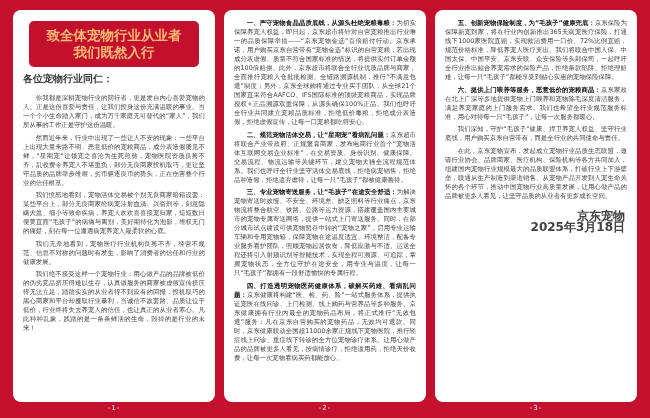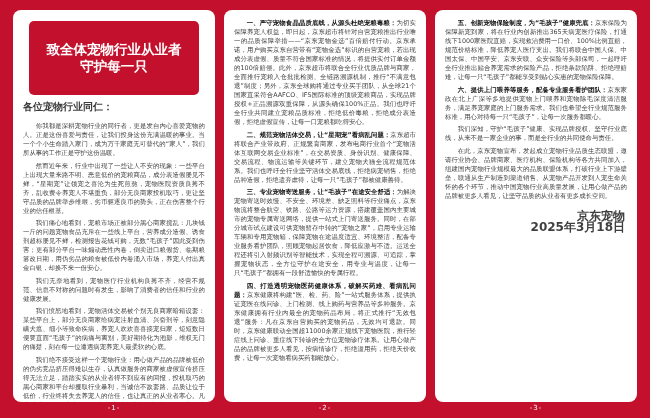--- a/index.html
+++ b/index.html
@@ -27,26 +27,26 @@
   .page-num{
     text-align:center;
     color:#ffffff;
     font-size:7px;
     line-height:12px;
     letter-spacing:1px;
   }
   .title-box{
     background:#c3112d;
     border-radius:5px;
-    color:#ffffff;
+    color:#fdba74;
     font-weight:bold;
     font-size:13.5px;
     line-height:17px;
     text-align:center;
-    padding:20px 4px;
+    padding:6px 4px;
     margin:2px 6px 7px 6px;
   }
   .greeting{
     font-size:10px;
     line-height:9px;
     color:#3b3b3b;
     font-weight:bold;
     margin:0 0 11px 0;
   }
   .para{
@@ -71,48 +71,47 @@
 </style>
 </head>
 <body>
 
 <div class="poster">
 
   <div class="col">
     <div class="panel">
       <div class="title-box">
         <div>致全体宠物行业从业者</div>
-        <div>守护每一只</div>
+        <div>我们既然入行</div>
       </div>
       <p class="greeting">各位宠物行业同仁：</p>
       <p class="para">你我都是深耕宠物行业的同行者，更是发自内心喜爱宠物的人。正是这份喜爱与责任，让我们投身这份充满温暖的事业。当一个个小生命踏入家门，成为万千家庭无可替代的“家人”，我们所从事的工作正是守护这份温暖。</p>
       <p class="para">然而近年来，行业中出现了一些让人不安的现象：一些平台上出现大量来路不明、恶意低价的宠粮商品，成分表造假屡见不鲜，“星期宠”让领宠之喜沦为生死煎熬，宠物医院资质良莠不齐，乱收费令养宠人不堪重负，部分无良商家投机取巧，更让坚守品质的品牌举步维艰，劣币驱逐良币的势头，正在伤害整个行业的信任根基。</p>
-      <p class="para">我们痛心地看到，宠粮市场正被部分黑心商家搅乱：几块钱一斤的问题宠物食品充斥在一些线上平台，营养成分造假、诱食剂超标屡见不鲜，检测报告花钱可购，无数“毛孩子”因此受到伤害；更有部分平台一味煽动恶性内卷，倒卖进口粮假货、临期粮篡改日期，用伪劣品的粮食被低价内卷涌入市场，养宠人付出真金白银，却换不来一份安心。</p>
+      <p class="para">我们愤怒地看到，宠物活体交易被个别无良商家暗箱设套：某些平台上，部分无良商家给病宠注射血清、兴奋剂等，刻意隐瞒犬瘟、细小等致命疾病，养宠人欢欢喜喜接宠归家，短短数日便要直面“毛孩子”的病痛与离别，美好期待化为泡影，维权无门的痛楚，刻在每一位遭遇病宠养宠人最柔软的心底。</p>
       <p class="para">我们无奈地看到，宠物医疗行业机构良莠不齐，经营不规范、信息不对称的问题时有发生，影响了消费者的信任和行业的健康发展。</p>
-      <p class="para">我们愤怒地看到，宠物活体交易被个别无良商家暗箱设套：某些平台上，部分无良商家给病宠注射血清、兴奋剂等，刻意隐瞒犬瘟、细小等致命疾病，养宠人欢欢喜喜接宠归家，短短数日便要直面“毛孩子”的病痛与离别，美好期待化为泡影，维权无门的痛楚，刻在每一位遭遇病宠养宠人最柔软的心底。</p>
       <p class="para">我们绝不接受这样一个宠物行业：用心做产品的品牌被低价的伪劣竞品挤压得难以生存，认真做服务的商家被虚假宣传挤压得无法立足，踏踏实实的从业者得不到应有的回报，投机取巧的黑心商家和平台却攫取行业暴利，当诚信不敌套路、品质让位于低价，行业终将失去养宠人的信任，也让真正的从业者寒心。凡此种种乱象，践踏的是一条条鲜活的生命，毁掉的是行业的未来！</p>
     </div>
     <div class="page-num">-1-</div>
   </div>
 
   <div class="col">
     <div class="panel">
       <p class="para"><strong>一、严守宠物食品品质底线，从源头杜绝宠粮毒粮：</strong><span>为切实保障养宠人权益，即日起，京东超市将针对自营宠粮推出行业唯一的品质保障举措——“京东宠物金选”百倍赔付行动。京东承诺，用户购买京东自营带有“宠物金选”标识的自营宠粮，若出现成分表虚假、质量不符合国家标准的情况，将提供实付订单金额的100倍赔偿。此外，京东超市将联合全行业优质品牌与商家，全面推行宠粮入仓批批检测、全链路溯源机制，推行“不满意包退”制度；另外，京东全球购将通过专业买手团队，从全球21个国家直采符合AAFCO、IFS国际标准的顶级宠粮商品，实现品牌授权+正品溯源双重保障，从源头确保100%正品。我们也呼吁全行业共同建立宠粮品质标准，拒绝低价毒粮，拒绝成分表造假，拒绝虚假宣传，让每一口宠粮都吃得安心。</span></p>
       <p class="para"><strong>二、规范宠物活体交易，让“星期宠”看病乱问题：</strong><span>京东超市将联合产业带政府、正规繁育商家，发布电商行业首个“宠物活体互联网交易企业标准”，在交易资质、身份识别、健康保障、交易流程、物流运输等关键环节，建立宠物犬猫全流程规范体系。我们也呼吁全行业坚守活体交易底线，拒绝病宠销售，拒绝品种造假，拒绝遗弃虐待，让每一只“毛孩子”都被健康善待。</span></p>
       <p class="para"><strong>三、专业宠物寄送服务，让“毛孩子”在途安全舒适：</strong><span>为解决宠物寄送时效慢、不安全、环境差、缺乏照料等行业痛点，京东物流将整合航空、铁路、公路等运力资源，搭建覆盖国内主要城市的宠物专属寄送网络，提供一站式上门寄送服务。同时，在部分城市试点建设可供宠物暂存中转的“宠物之家”，启用专业运输车辆和专用宠物箱，保障宠物在途温度适宜、环境整洁，配备专业服务看护团队，照顾宠物起居饮食，降低应激与不适。运送全程还将引入射频识别等智能技术，实现全程可溯源、可追踪，掌握宠物状态，全方位守护在途安全，用专业与温度，让每一只“毛孩子”都拥有一段舒适愉快的专属行程。</span></p>
       <p class="para"><strong>四、打造透明宠物医药健康体系，破解买药难、看病乱问题：</strong><span>京东健康将构建“医、检、药、险”一站式服务体系，提供执证宠医在线问诊、上门检测、线上购药与营养品等多种服务。京东健康拥有行业内最全的宠物药品布局，将正式推行“无效包退”服务：凡在京东自营购买的宠物药品，无效均可退款。同时，京东健康联动全国超11000余家正规线下宠物医院，推行轻症线上问诊、重症线下转诊的全方位宠物诊疗体系。让用心做产品的品牌被更多人看见，按病情诊疗，拒绝滥用药，拒绝天价收费，让每一次宠物看病买药都能放心。</span></p>
     </div>
     <div class="page-num">-2-</div>
   </div>
 
   <div class="col">
     <div class="panel">
-      <p class="para"><strong>五、创新宠物保险制度，为“毛孩子”健康兜底：</strong><span>京东保险为保障新宠到家，将在行业内创新推出365天病宠医疗保险，打通线下1000家医院直赔，实现救治费用一口价、100%比例直赔，规范价格标准，降低养宠人医疗支出。我们将联合中国人保、中国太保、中国平安、京东安联、众安保险等头部保司，一起呼吁全行业推出贴合养宠需求的保险产品，拒绝条款陷阱、拒绝理赔难，让每一只“毛孩子”都能享受到贴心实惠的宠物保险保障。</span></p>
-      <p class="para"><strong>六、提供上门喂养等服务，配备专业服务看护团队：</strong><span>京东家政在北上广深等多地提供宠物上门喂养和宠物除毛深度清洁服务，满足养宠家庭的上门服务需求。我们也希望全行业规范服务标准，用心对待每一只“毛孩子”，让每一次服务都暖心。</span></p>
-      <p class="para">我们深知，守护“毛孩子”健康、实现品牌授权、坚守行业底线，从来不是一家企业的事，而是全行业的共同使命与责任。</p>
+      <p class="para"><strong>五、创新宠物保险制度，为“毛孩子”健康兜底：</strong><span>京东保险为保障新宠到家，将在行业内创新推出365天病宠医疗保险，打通线下1000家医院直赔，实现救治费用一口价、72%比例直赔，规范价格标准，降低养宠人医疗支出。我们将联合中国人保、中国太保、中国平安、京东安联、众安保险等头部保司，一起呼吁全行业推出贴合养宠需求的保险产品，拒绝条款陷阱、拒绝理赔难，让每一只“毛孩子”都能享受到贴心实惠的宠物保险保障。</span></p>
+      <p class="para"><strong>六、提供上门喂养等服务，恶意低价的宠粮商品：</strong><span>京东家政在北上广深等多地提供宠物上门喂养和宠物除毛深度清洁服务，满足养宠家庭的上门服务需求。我们也希望全行业规范服务标准，用心对待每一只“毛孩子”，让每一次服务都暖心。</span></p>
+      <p class="para">我们深知，守护“毛孩子”健康、捍卫养宠人权益、坚守行业底线，用户购买京东自营带有，而是全行业的共同使命与责任。</p>
       <p class="para">在此，京东宠物宣布，发起成立宠物行业品质生态联盟，邀请行业协会、品牌商家、医疗机构、保险机构等各方共同加入，组建国内宠物行业规模最大的品质联盟体系，打破行业上下游壁垒，联通从生产制造到渠道销售、从宠物产品开发到人宠生命关怀的各个环节，推动中国宠物行业高质量发展，让用心做产品的品牌被更多人看见，让坚守品质的从业者有更多成长空间。</p>
       <div class="sig-block">
         <div>京东宠物</div>
         <div>2025年3月18日</div>
       </div>
     </div>
     <div class="page-num">-3-</div>
   </div>
 
 </div>

